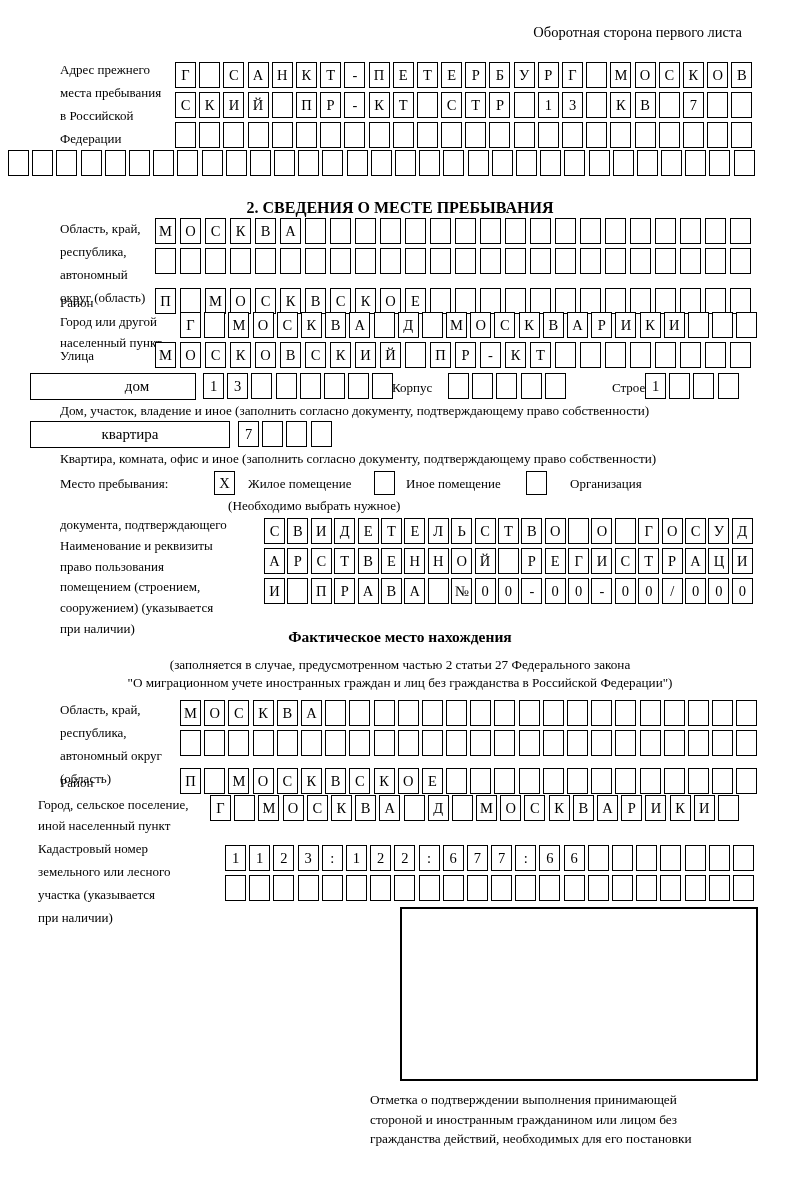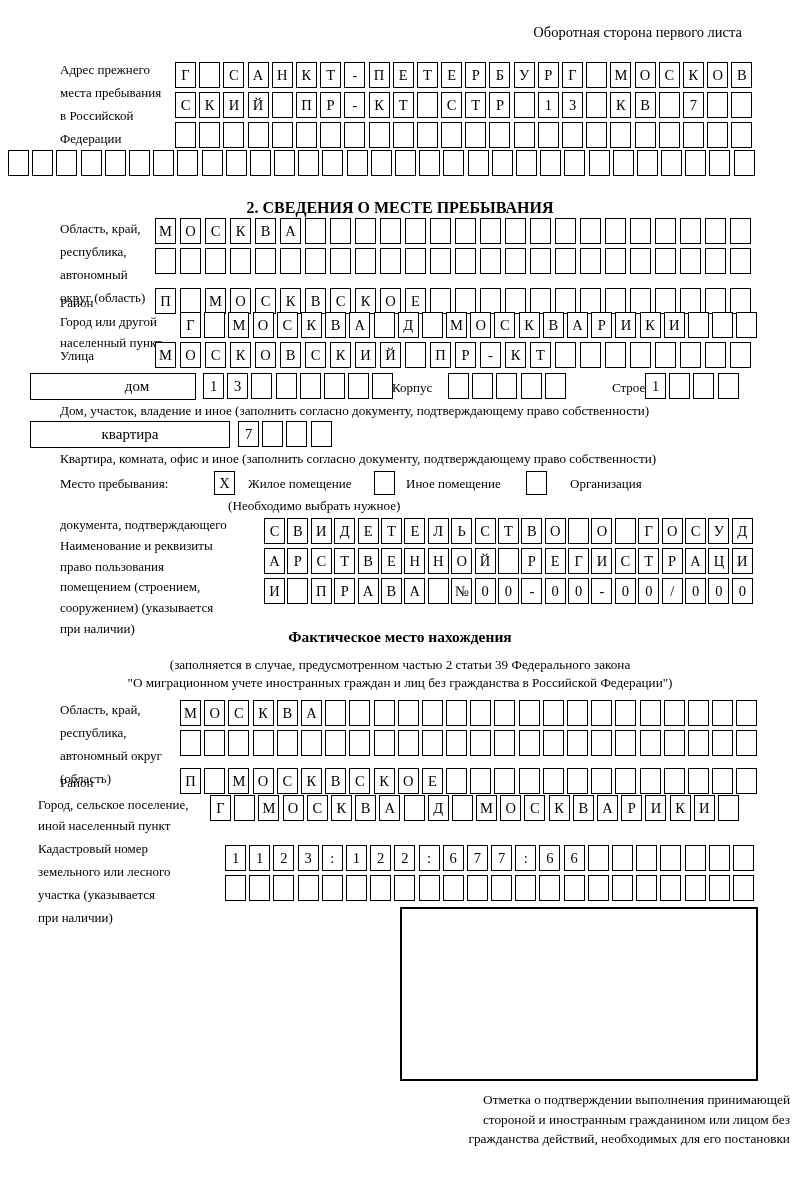--- a/index.html
+++ b/index.html
@@ -16,21 +16,21 @@
         display:flex;align-items:center;justify-content:center;font-size:15px;}
   .chk{box-sizing:border-box;width:21px;height:24px;border:1.8px solid #000;
         display:flex;align-items:center;justify-content:center;font-size:14.5px;}
   .lbl{font-size:13px;line-height:23px;white-space:nowrap;}
   .lbl.lh21{line-height:21px;}
   .cap{font-size:13.2px;white-space:nowrap;}
   .center{width:800px;text-align:center;left:0;}
   .h2{font-size:16px;font-weight:bold;}
   .h3{font-size:15.5px;font-weight:bold;}
   .stampbox{box-sizing:border-box;border:2px solid #000;background:#fff;}
-  .stampcap{font-size:13.3px;line-height:19.5px;text-align:right;white-space:nowrap;}
+  .stampcap{font-size:13.3px;line-height:19.5px;text-align:left;white-space:nowrap;}
 </style>
 </head>
 <body>
 
 <div class="page">
 
   <div class="abs cap" style="top:24px;right:58px;font-size:14.5px;">Оборотная сторона первого листа</div>
 
   <div class="abs lbl" style="left:60px;top:58px;">
       <div>Адрес прежнего</div>
@@ -416,21 +416,21 @@
       <div class="cell">-</div>
       <div class="cell">0</div>
       <div class="cell">0</div>
       <div class="cell">/</div>
       <div class="cell">0</div>
       <div class="cell">0</div>
       <div class="cell">0</div>
     </div>
 
   <div class="abs h3 center" style="top:620px;margin-top:8px;">Фактическое место нахождения</div>
-  <div class="abs cap center" style="top:657px;">(заполняется в случае, предусмотренном частью 2 статьи 39 Федерального закона</div>
+  <div class="abs cap center" style="top:657px;">(заполняется в случае, предусмотренном частью 2 статьи 27 Федерального закона</div>
   <div class="abs cap center" style="top:675px;">"О миграционном учете иностранных граждан и лиц без гражданства в Российской Федерации")</div>
 
   <div class="abs lbl" style="left:60px;top:698px;">
       <div>Область, край,</div>
       <div>республика,</div>
       <div>автономный округ</div>
       <div>(область)</div>
     </div>
   <div class="abs cells" style="left:180px;top:700px;">
       <div class="cell">М</div>

